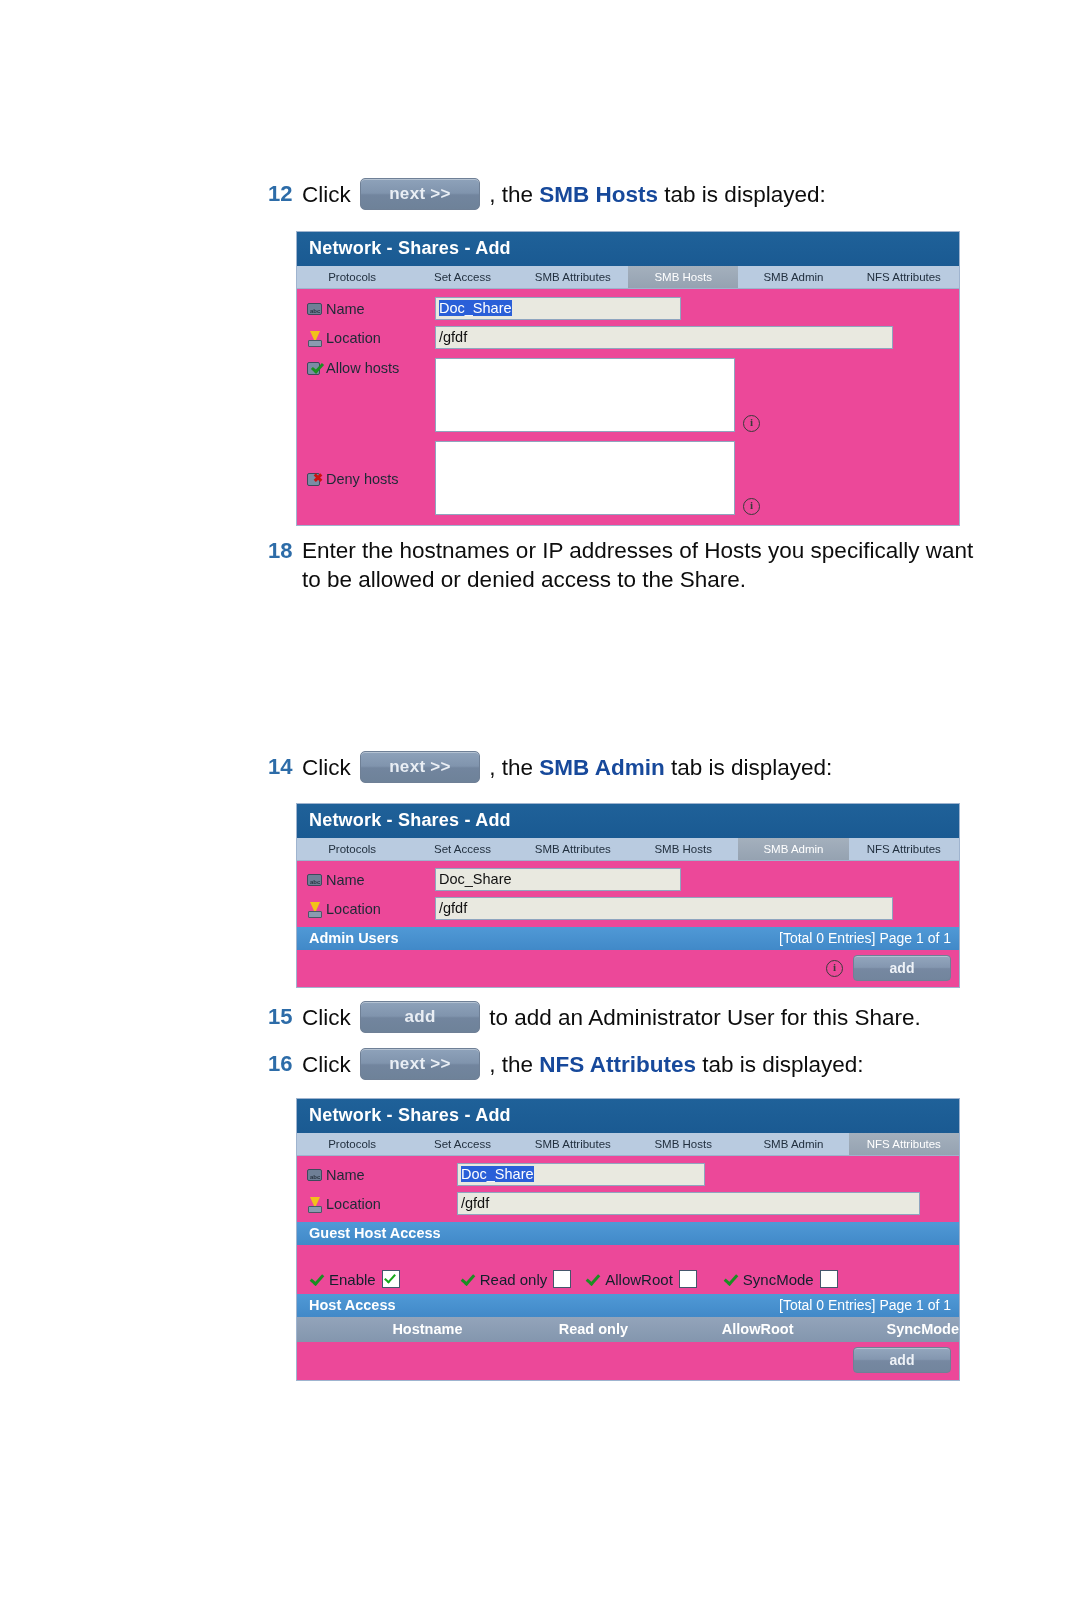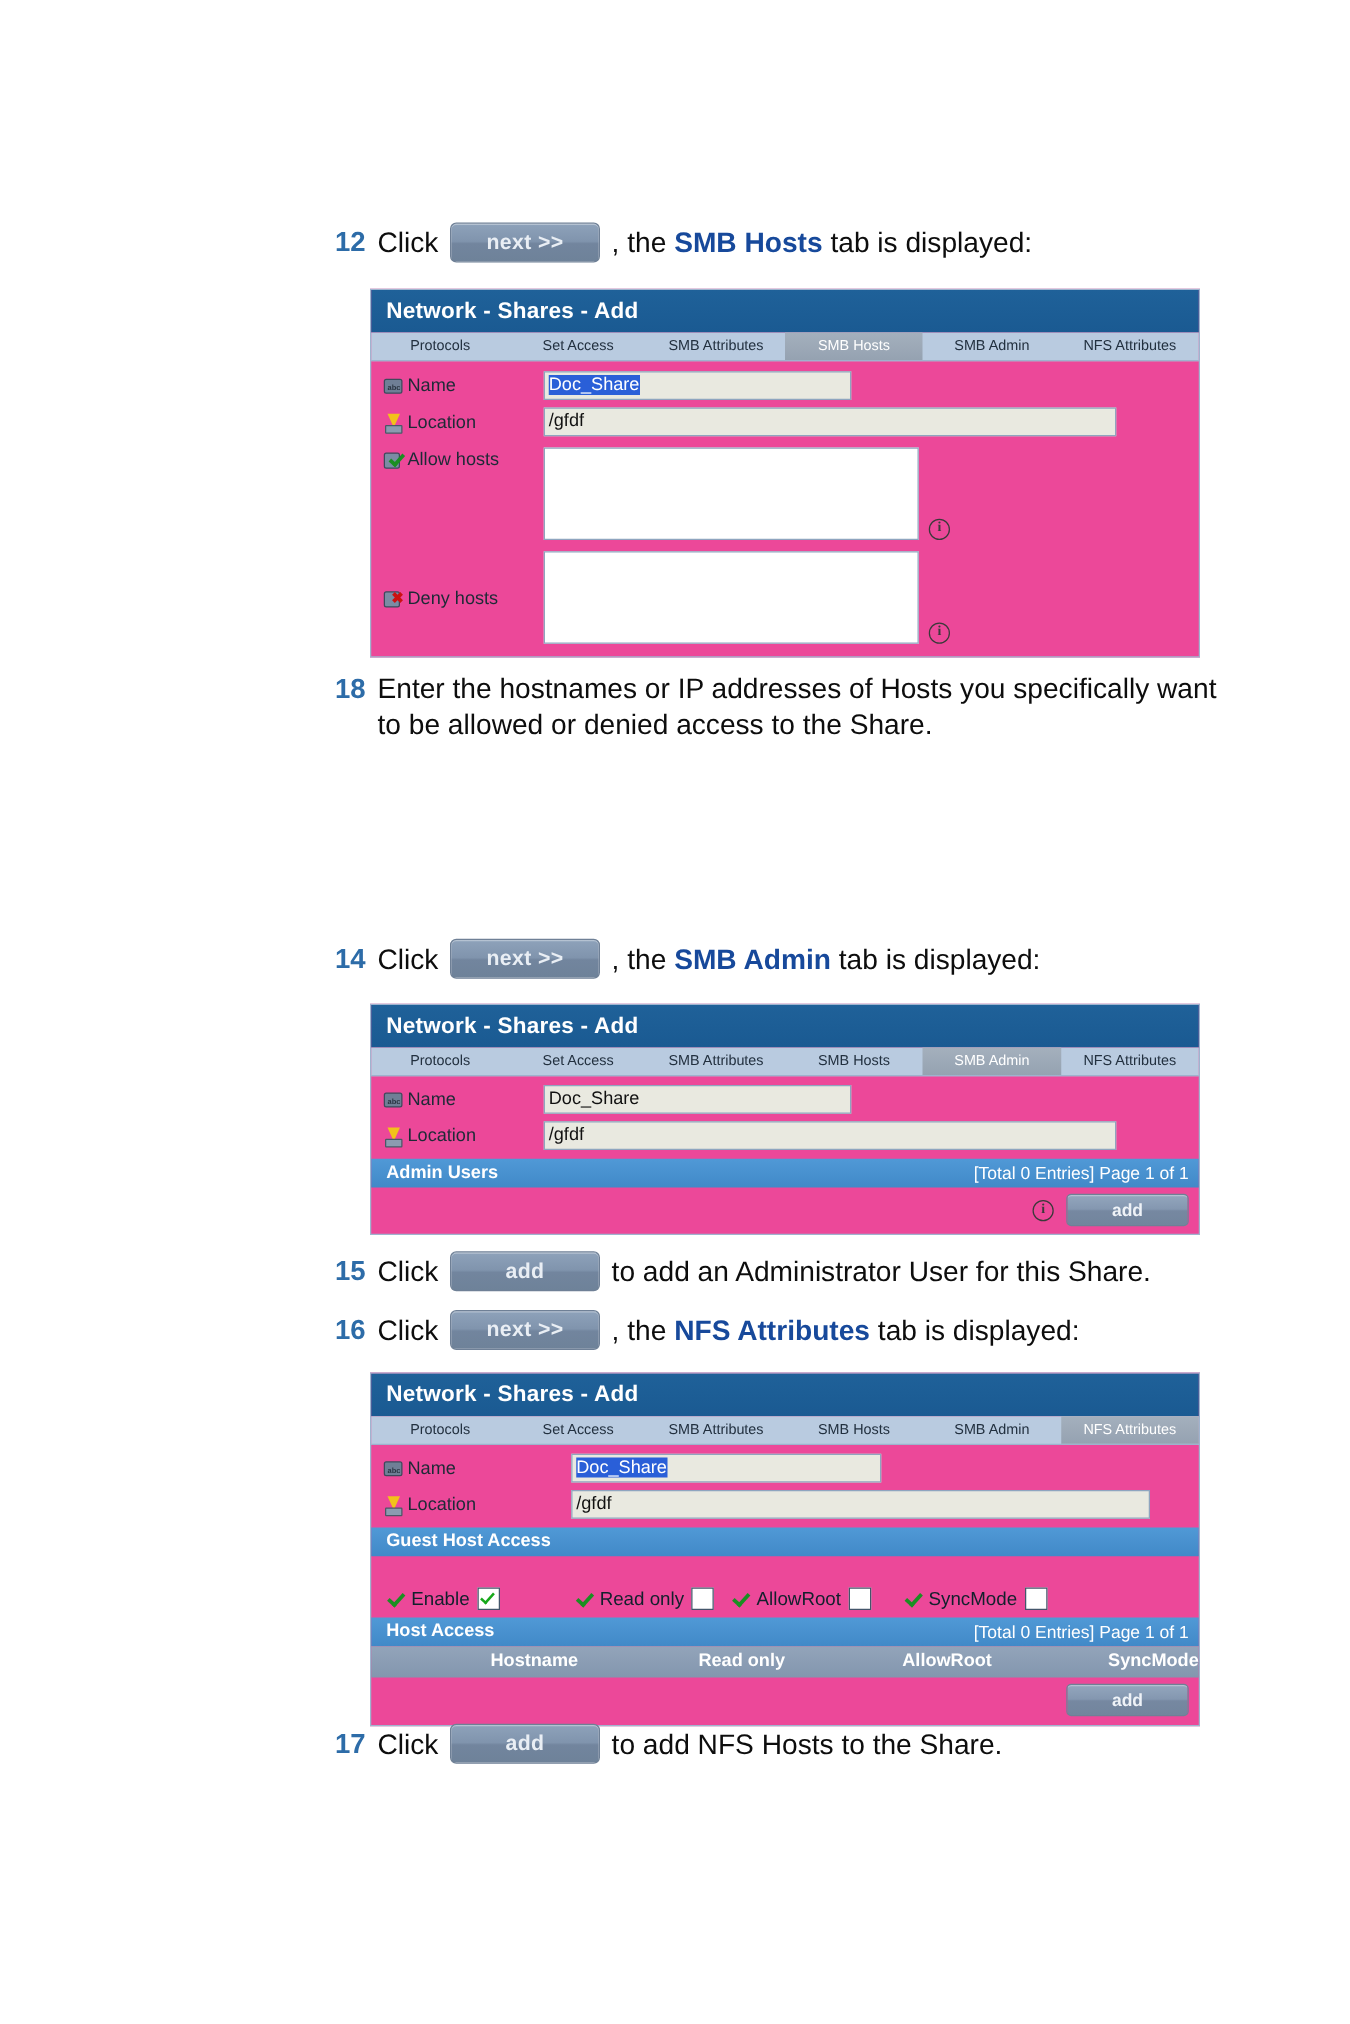--- a/index.html
+++ b/index.html
@@ -547,25 +547,15 @@
       <div>Read only</div>
       <div>AllowRoot</div>
       <div>SyncMode</div>
     </div>
 
     <div style="display:flex; align-items:center; justify-content:flex-end; padding:5px 8px 7px 0;">
       <div class="gui-btn">add</div>
     </div>
   </div>
 
-  <div style="position:absolute; left:268px; top:1376px; width:712px;">
-    <div class="step">
-      <div class="step-num">17</div>
-      <div class="step-body">
-        <span>Click</span>
-        <span class="inline-btn">add</span>
-        <span>to add NFS Hosts to the Share.</span>
-      </div>
-    </div>
-  </div>
 
 
 </div>
 
 </body></html>

